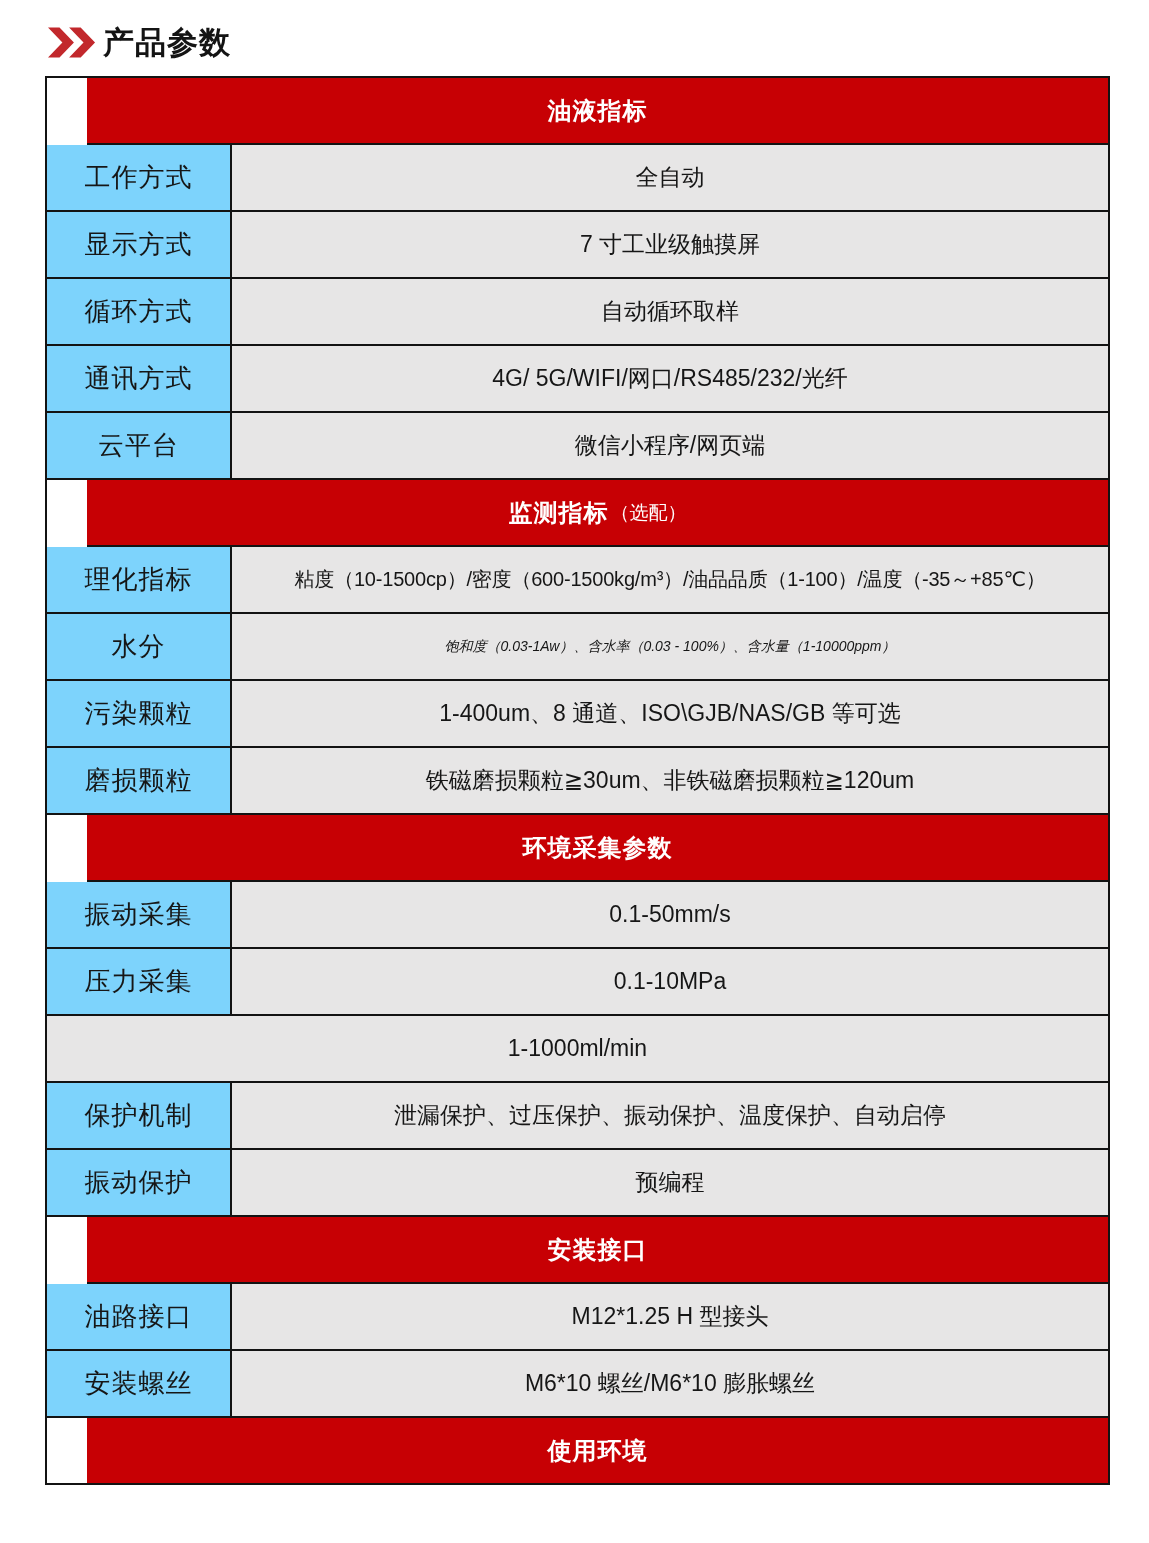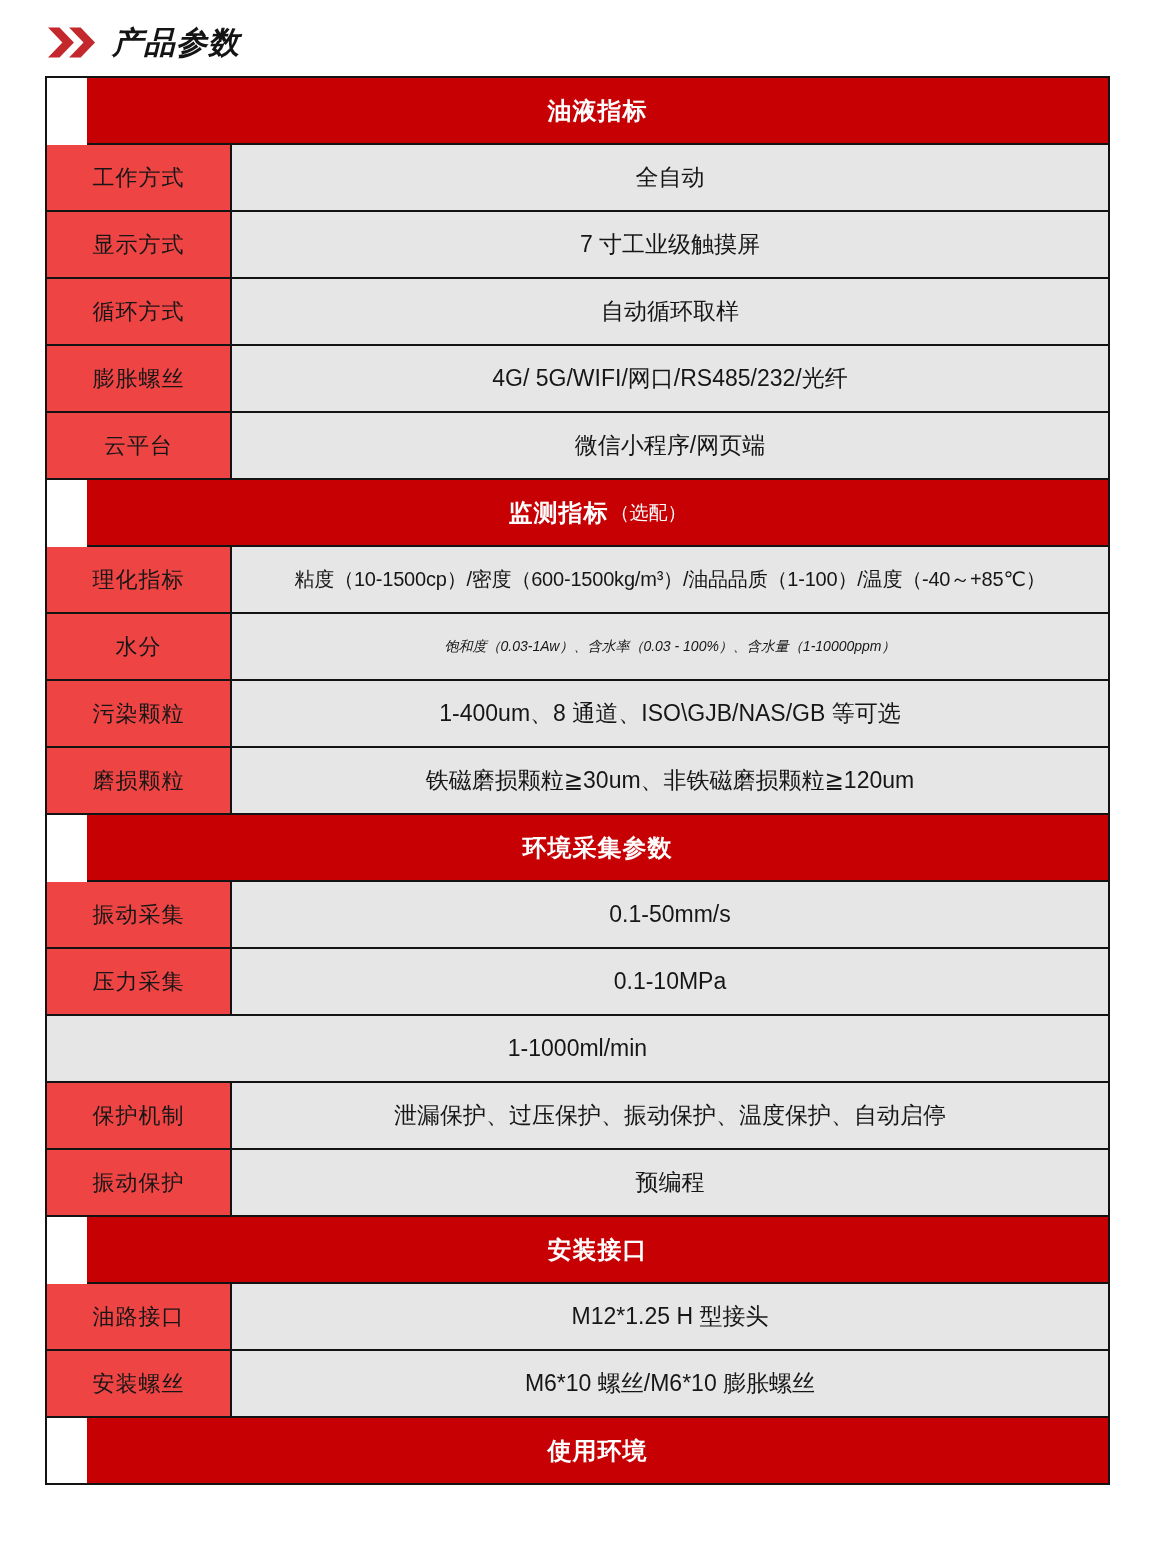--- a/index.html
+++ b/index.html
@@ -16,22 +16,21 @@
     overflow: hidden;
   }
 
   
   .title-row {
     position: absolute;
     left: 48px;
     top: 27px;
     display: flex;
     align-items: flex-start;
-    gap: 16px;
-    font-style: italic;
+    gap: 7px;
   }
   .chevron-icon { width: 48px; height: 31px; display: block; }
   .page-title {
     font-size: 31px;
     font-weight: 700;
     color: #141414;
     letter-spacing: 1px;
     line-height: 1;
     margin: 0;
   }
@@ -64,26 +63,26 @@
     font-size: 19px;
     font-weight: 400;
     letter-spacing: 0;
     margin-left: 2px;
   }
 
   .data-row { display: flex; height: 65px; }
   .cell-label {
     width: 183px;
     flex: 0 0 183px;
-    background: #ef4444;
+    background: #7dd3fc;
     border-right: 2px solid #131313;
     display: flex;
     align-items: center;
     justify-content: center;
-    font-size: 22px;
+    font-size: 26px;
     color: #161616;
     letter-spacing: 1px;
   }
   .cell-value {
     flex: 1;
     background: #E7E6E6;
     display: flex;
     align-items: center;
     justify-content: center;
     font-size: 23px;
@@ -118,35 +117,35 @@
     </div>
     <div class="data-row">
       <div class="cell-label">显示方式</div>
       <div class="cell-value">7 寸工业级触摸屏</div>
     </div>
     <div class="data-row">
       <div class="cell-label">循环方式</div>
       <div class="cell-value">自动循环取样</div>
     </div>
     <div class="data-row">
-      <div class="cell-label">膨胀螺丝</div>
+      <div class="cell-label">通讯方式</div>
       <div class="cell-value">4G/ 5G/WIFI/网口/RS485/232/光纤</div>
     </div>
     <div class="data-row">
       <div class="cell-label">云平台</div>
       <div class="cell-value">微信小程序/网页端</div>
     </div>
 
     <div class="section-header">
       <span>监测指标</span>
       <span class="suffix">（选配）</span>
     </div>
     <div class="data-row row-physchem">
       <div class="cell-label">理化指标</div>
-      <div class="cell-value">粘度（10-1500cp）/密度（600-1500kg/m³）/油品品质（1-100）/温度（-40～+85℃）</div>
+      <div class="cell-value">粘度（10-1500cp）/密度（600-1500kg/m³）/油品品质（1-100）/温度（-35～+85℃）</div>
     </div>
     <div class="data-row row-water">
       <div class="cell-label">水分</div>
       <div class="cell-value">饱和度（0.03-1Aw）、含水率（0.03 - 100%）、含水量（1-10000ppm）</div>
     </div>
     <div class="data-row">
       <div class="cell-label">污染颗粒</div>
       <div class="cell-value">1-400um、8 通道、ISO\GJB/NAS/GB 等可选</div>
     </div>
     <div class="data-row">

